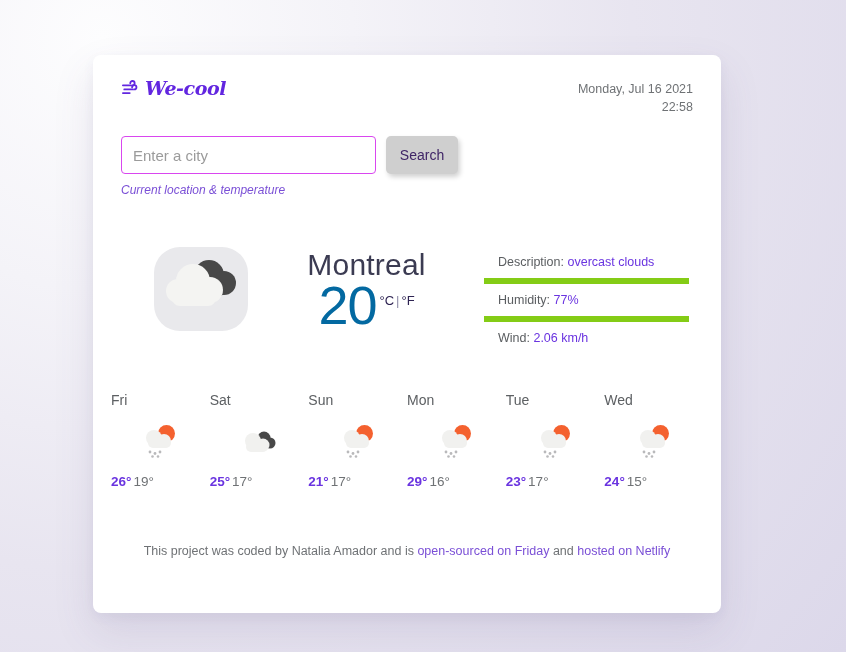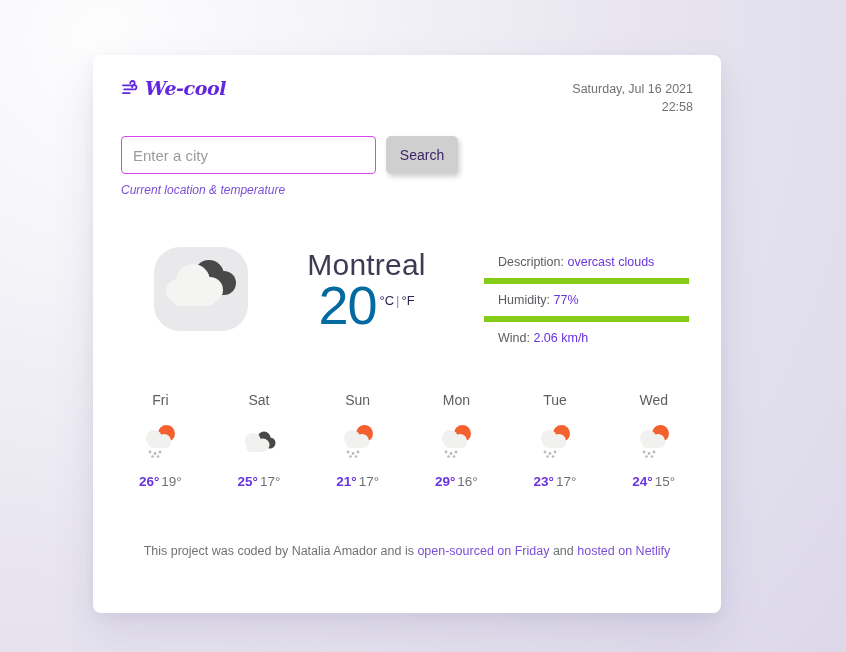--- a/index.html
+++ b/index.html
@@ -195,21 +195,20 @@
 
   
   .forecast {
     display: flex;
     justify-content: space-between;
     padding: 38px 18px 0 18px;
   }
 
   .forecast-day {
     width: 100px;
-    text-align: center;
   }
 
   .fc-name {
     font-size: 14px;
     color: #5d6063;
     margin-bottom: 14px;
   }
 
   .fc-icon {
     height: 40px;
@@ -250,21 +249,21 @@
           <path d="M12.5 7 a2.4 2.4 0 1 0 -2.4 -2.4"></path>
           <path d="M3.5 11.5 H13"></path>
           <path d="M14.5 11.5 a2.4 2.4 0 1 0 -2.4 -2.4"></path>
           <path d="M2 15.5 H9.5"></path>
         </g>
       </svg>
       <span class="logo-text">We-cool</span>
     </div>
 
     <div class="datetime">
-      <div>Saturday, Jul 16 2021</div>
+      <div>Monday, Jul 16 2021</div>
       <div>22:58</div>
     </div>
   </div>
 
   
   <div class="search-row">
     <input class="search-input" type="text" placeholder="Enter a city" style="">
     <button class="search-button">Search</button>
   </div>
 

